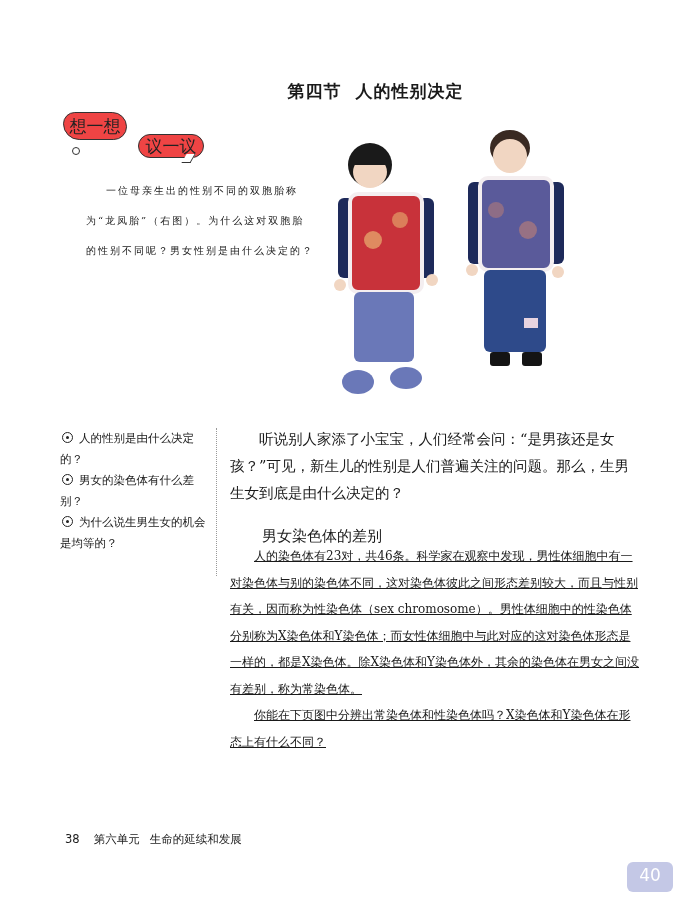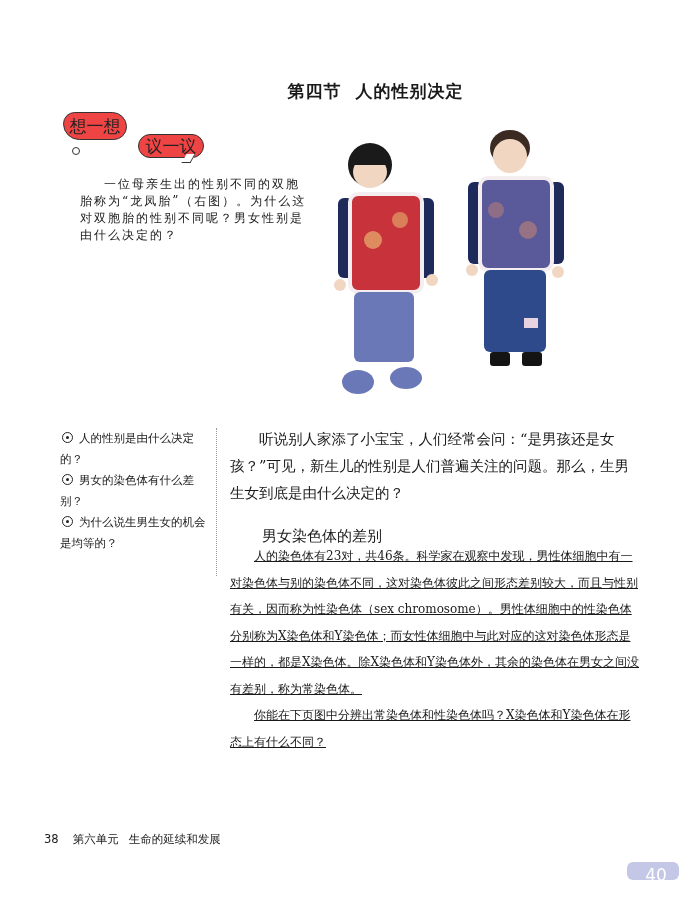--- a/index.html
+++ b/index.html
@@ -9,40 +9,40 @@
   .title { left:16px; width:699px; top:80px; text-align:center; font-family:"DejaVu Sans", sans-serif;
            font-weight:bold; font-size:17px; letter-spacing:1px; padding-left:20px; box-sizing:border-box; }
   .title .num { margin-right:14px; }
   .bubble { border:1.3px solid #333; border-radius:18px; background:#ef4444; font-family:"DejaVu Sans", sans-serif;
             font-size:17px; text-align:center; color:#222; }
   .b1 { left:63px; top:112px; width:62px; height:26px; line-height:26px; border-radius:16px 20px 18px 22px; }
   .b2 { left:90px; top:134px; width:64px; height:22px; line-height:22px; border-radius:14px;margin-left:48px; }
   .b2::after { content:""; position:absolute; right:10px; bottom:-6px; width:8px; height:8px;
                border-right:1.3px solid #333; border-bottom:1.3px solid #333; background:#fff; transform:skewX(-30deg); }
   .dot { left:72px; top:147px; width:6px; height:6px; border:1.2px solid #333; border-radius:50%; }
-  .intro { left:80px; top:176px; width:228px; font-size:12px; line-height:17px; letter-spacing:2px; }
+  .intro { left:86px; top:176px; width:228px; font-size:10px; line-height:30px; letter-spacing:2px; }
   .intro p { margin:0; text-indent:2em; }
   .photo { left:328px; top:120px; width:254px; height:286px; }
   .goals { left:60px; top:428px; width:150px; font-size:11.5px; line-height:21px; }
   .goals .head { margin:0; }
   .goals .item { margin:0; }
   .goals .circ { display:inline-block; width:9px; height:9px; border:1px solid #222; border-radius:50%;
                  position:relative; vertical-align:-1px; margin:0 6px 0 2px; }
   .goals .circ::after { content:""; position:absolute; left:3px; top:3px; width:3px; height:3px; background:#222; border-radius:50%; }
   .divider { left:216px; top:428px; height:148px; border-left:1.5px dotted #999; }
   .main { left:230px; top:426px; width:412px; font-size:14.5px; line-height:27px; }
   .main p { margin:0; text-indent:2em; }
   .sect { left:262px; top:527px; font-family:"DejaVu Sans", sans-serif; font-size:15px; }
   .body2 { left:230px; top:543px; width:412px; font-size:12px; line-height:26.5px;text-decoration:underline; }
   .body2 p { margin:0; text-indent:2em; }
-  .footer { left:44px; top:832px; font-size:11.5px; font-family:"DejaVu Sans", sans-serif; }
+  .footer { left:65px; top:832px; font-size:11.5px; font-family:"DejaVu Sans", sans-serif; }
   .footer .pg { margin-right:14px; }
   .footer .unit { margin-right:10px; }
-  .badge { left:627px; top:862px; width:46px; height:18px; background:#c4c8e6; border-radius:6px;
-           color:#fff; font-family:"DejaVu Sans", sans-serif; font-size:17px; line-height:26px; text-align:center;padding-left:6px; }
+  .badge { left:627px; top:862px; width:46px; height:30px; background:#c4c8e6; border-radius:6px;
+           color:#fff; font-family:"DejaVu Sans", sans-serif; font-size:17px; line-height:26px; text-align:center; }
 </style>
 </head>
 <body>
 
 <div class="abs title">
   <span class="num">第四节</span><span>人的性别决定</span>
 </div>
 
 <div class="abs bubble b1">想一想</div>
 <div class="abs dot"></div>

